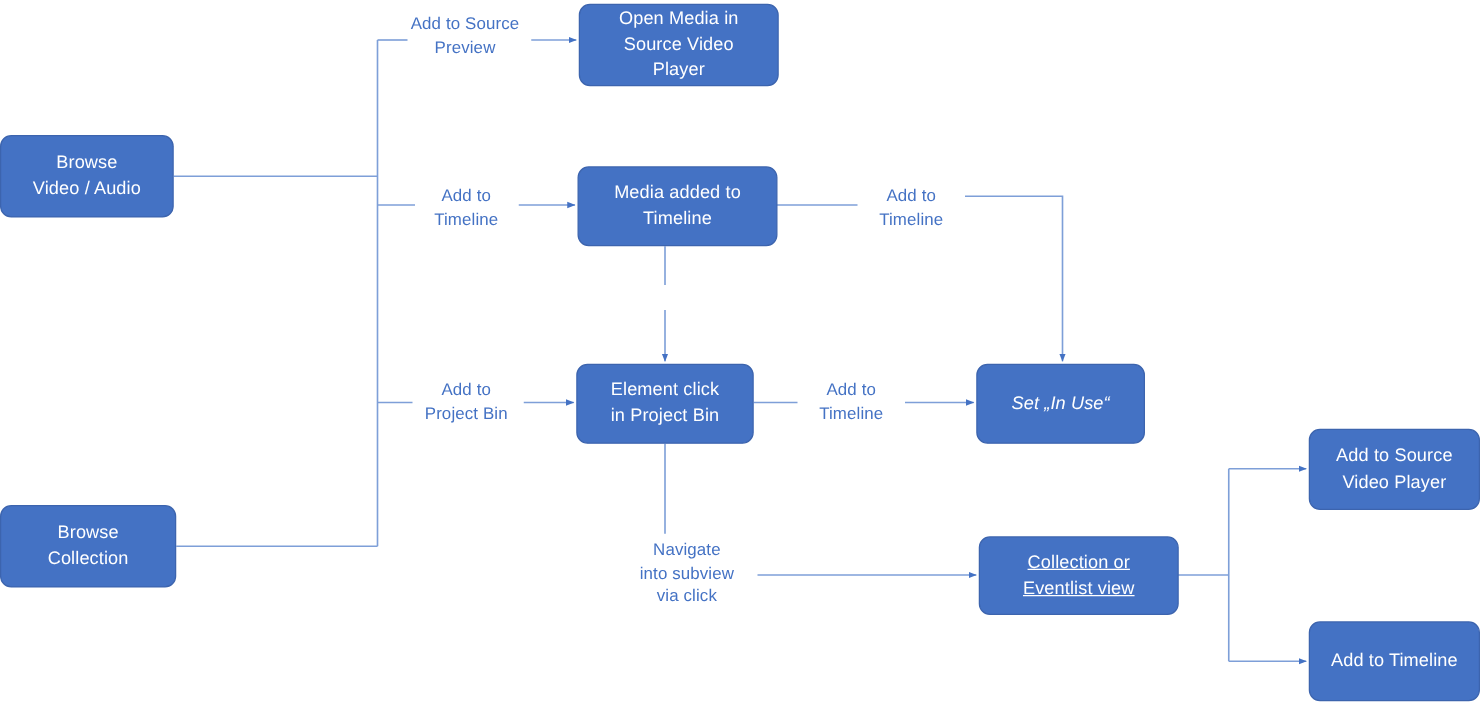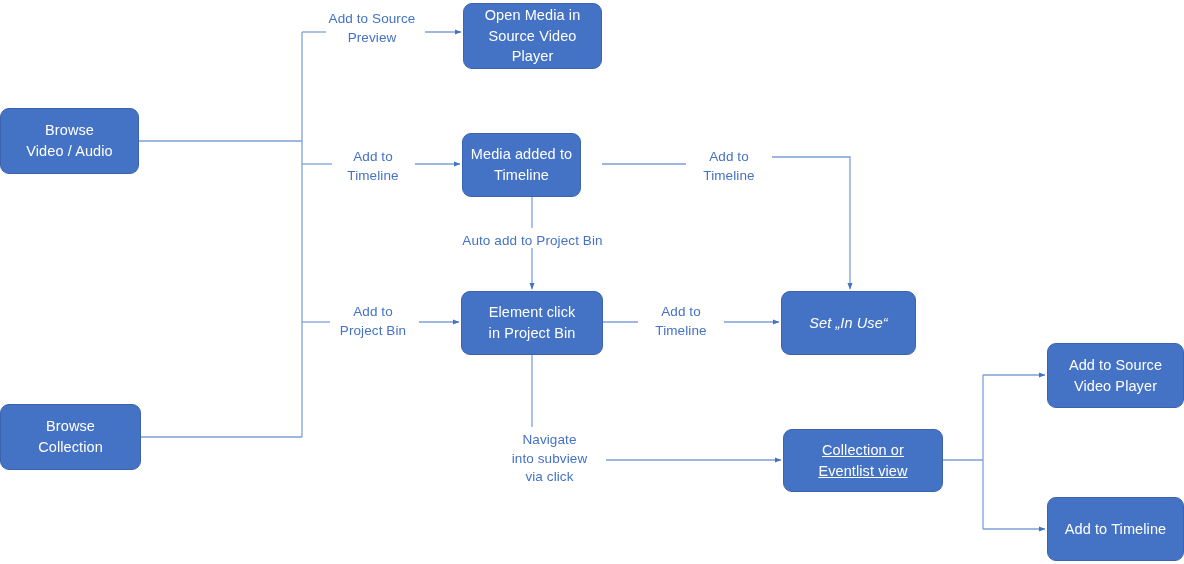--- a/index.html
+++ b/index.html
@@ -108,25 +108,25 @@
       <path d="M983,529 L1045,529" marker-end="url(#arrow)"></path>
     </g>
   </svg>
 
   <div class="node" style="left:0px;   top:108px; width:139px; height:66px;">Browse
 Video / Audio</div>
 
   <div class="node" style="left:0px;   top:404px; width:141px; height:66px;">Browse
 Collection</div>
 
-  <div class="node" style="left:463px; top:3px;   width:139px; height:66px;">Open Media in
+  <div class="node" style="left:463px; top:3px;   width:160px; height:66px;">Open Media in
 Source Video
 Player</div>
 
-  <div class="node" style="left:462px; top:133px; width:119px; height:64px;">Media added to
+  <div class="node" style="left:462px; top:133px; width:160px; height:64px;">Media added to
 Timeline</div>
 
   <div class="node" style="left:461px; top:291px; width:142px; height:64px;">Element click
 in Project Bin</div>
 
   <div class="node" style="left:781px; top:291px; width:135px; height:64px;font-style:italic;">Set „In Use“</div>
 
   <div class="node" style="left:783px; top:429px; width:160px; height:63px;text-decoration:underline;">Collection or
 Eventlist view</div>
 
@@ -137,21 +137,20 @@
 
   <div class="edge-label" style="left:317px; top:10px;  width:110px;">Add to Source
 Preview</div>
 
   <div class="edge-label" style="left:334px; top:148px; width:78px;">Add to
 Timeline</div>
 
   <div class="edge-label" style="left:690px; top:148px; width:78px;">Add to
 Timeline</div>
 
-  <div class="edge-label" style="left:455px; top:232px; width:155px;">Auto add to Project Bin</div>
 
   <div class="edge-label" style="left:330px; top:303px; width:86px;">Add to
 Project Bin</div>
 
   <div class="edge-label" style="left:642px; top:303px; width:78px;">Add to
 Timeline</div>
 
   <div class="edge-label" style="left:497px; top:431px; width:105px;">Navigate
 into subview
 via click</div>

